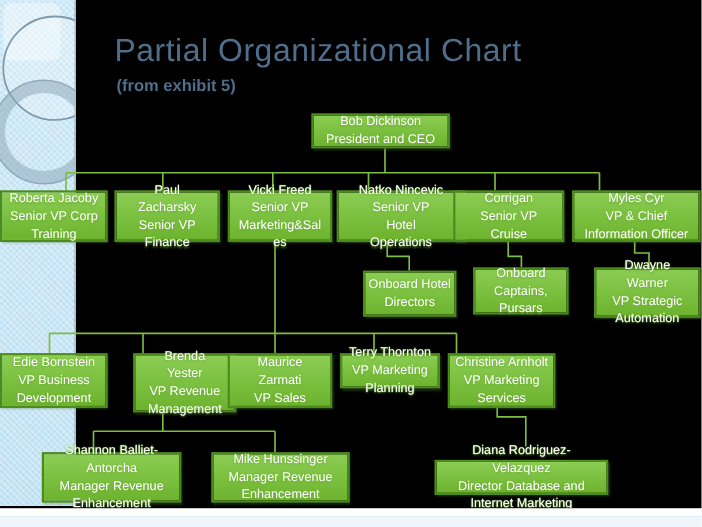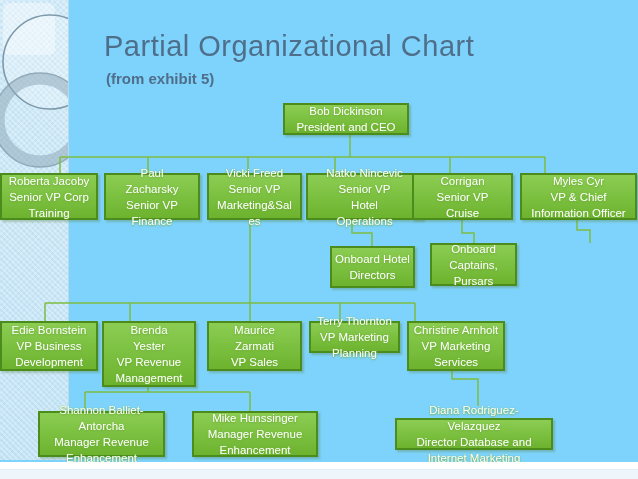--- a/index.html
+++ b/index.html
@@ -1,18 +1,18 @@
 <!DOCTYPE html>
 <html><head>
 <meta charset="utf-8">
 <style>
   html,body{margin:0;padding:0;background:#fff;}
   #stage{position:relative;width:638px;height:479px;overflow:hidden;
          font-family:"Liberation Sans",sans-serif;background:#fff;}
-  #slide{position:absolute;left:0;top:0;width:638px;height:462px;overflow:hidden;background:#7dd3fc;}
+  #slide{position:absolute;left:0;top:0;width:638px;height:462px;overflow:hidden;background:#000000;}
 
   
   .band{position:absolute;left:0;top:0;width:68px;height:460px;
         background:
           repeating-linear-gradient(45deg, rgba(255,255,255,.28) 0 2px, rgba(0,0,0,0) 2px 4px),
           repeating-linear-gradient(-45deg, rgba(173,214,238,.35) 0 2px, rgba(0,0,0,0) 2px 4px),
           linear-gradient(#d3ebf8,#c3e3f4);
         border-right:1px solid #b8d9ec;}
   .band svg{position:absolute;left:0;top:0;}
 
@@ -125,27 +125,33 @@
 
     <div class="node" style="left:430px;top:243px;width:87px;height:43px">
       <div class="node-text">Onboard
 Captains,
 Pursars</div>
     </div>
     <div class="node" style="left:330px;top:246px;width:85px;height:42px">
       <div class="node-text">Onboard Hotel
 Directors</div>
     </div>
+    <div class="node" style="left:540px;top:243px;width:97px;height:46px">
+      <div class="node-text">Dwayne
+Warner
+VP Strategic
+Automation</div>
+    </div>
 
     <div class="node" style="left:0px;top:321px;width:98px;height:50px">
       <div class="node-text">Edie Bornstein
 VP Business
 Development</div>
     </div>
-    <div class="node" style="left:102px;top:321px;width:94px;height:66px">
+    <div class="node" style="left:121px;top:321px;width:94px;height:54px">
       <div class="node-text">Brenda
 Yester
 VP Revenue
 Management</div>
     </div>
     <div class="node" style="left:207px;top:321px;width:95px;height:50px">
       <div class="node-text">Maurice
 Zarmati
 VP Sales</div>
     </div>

